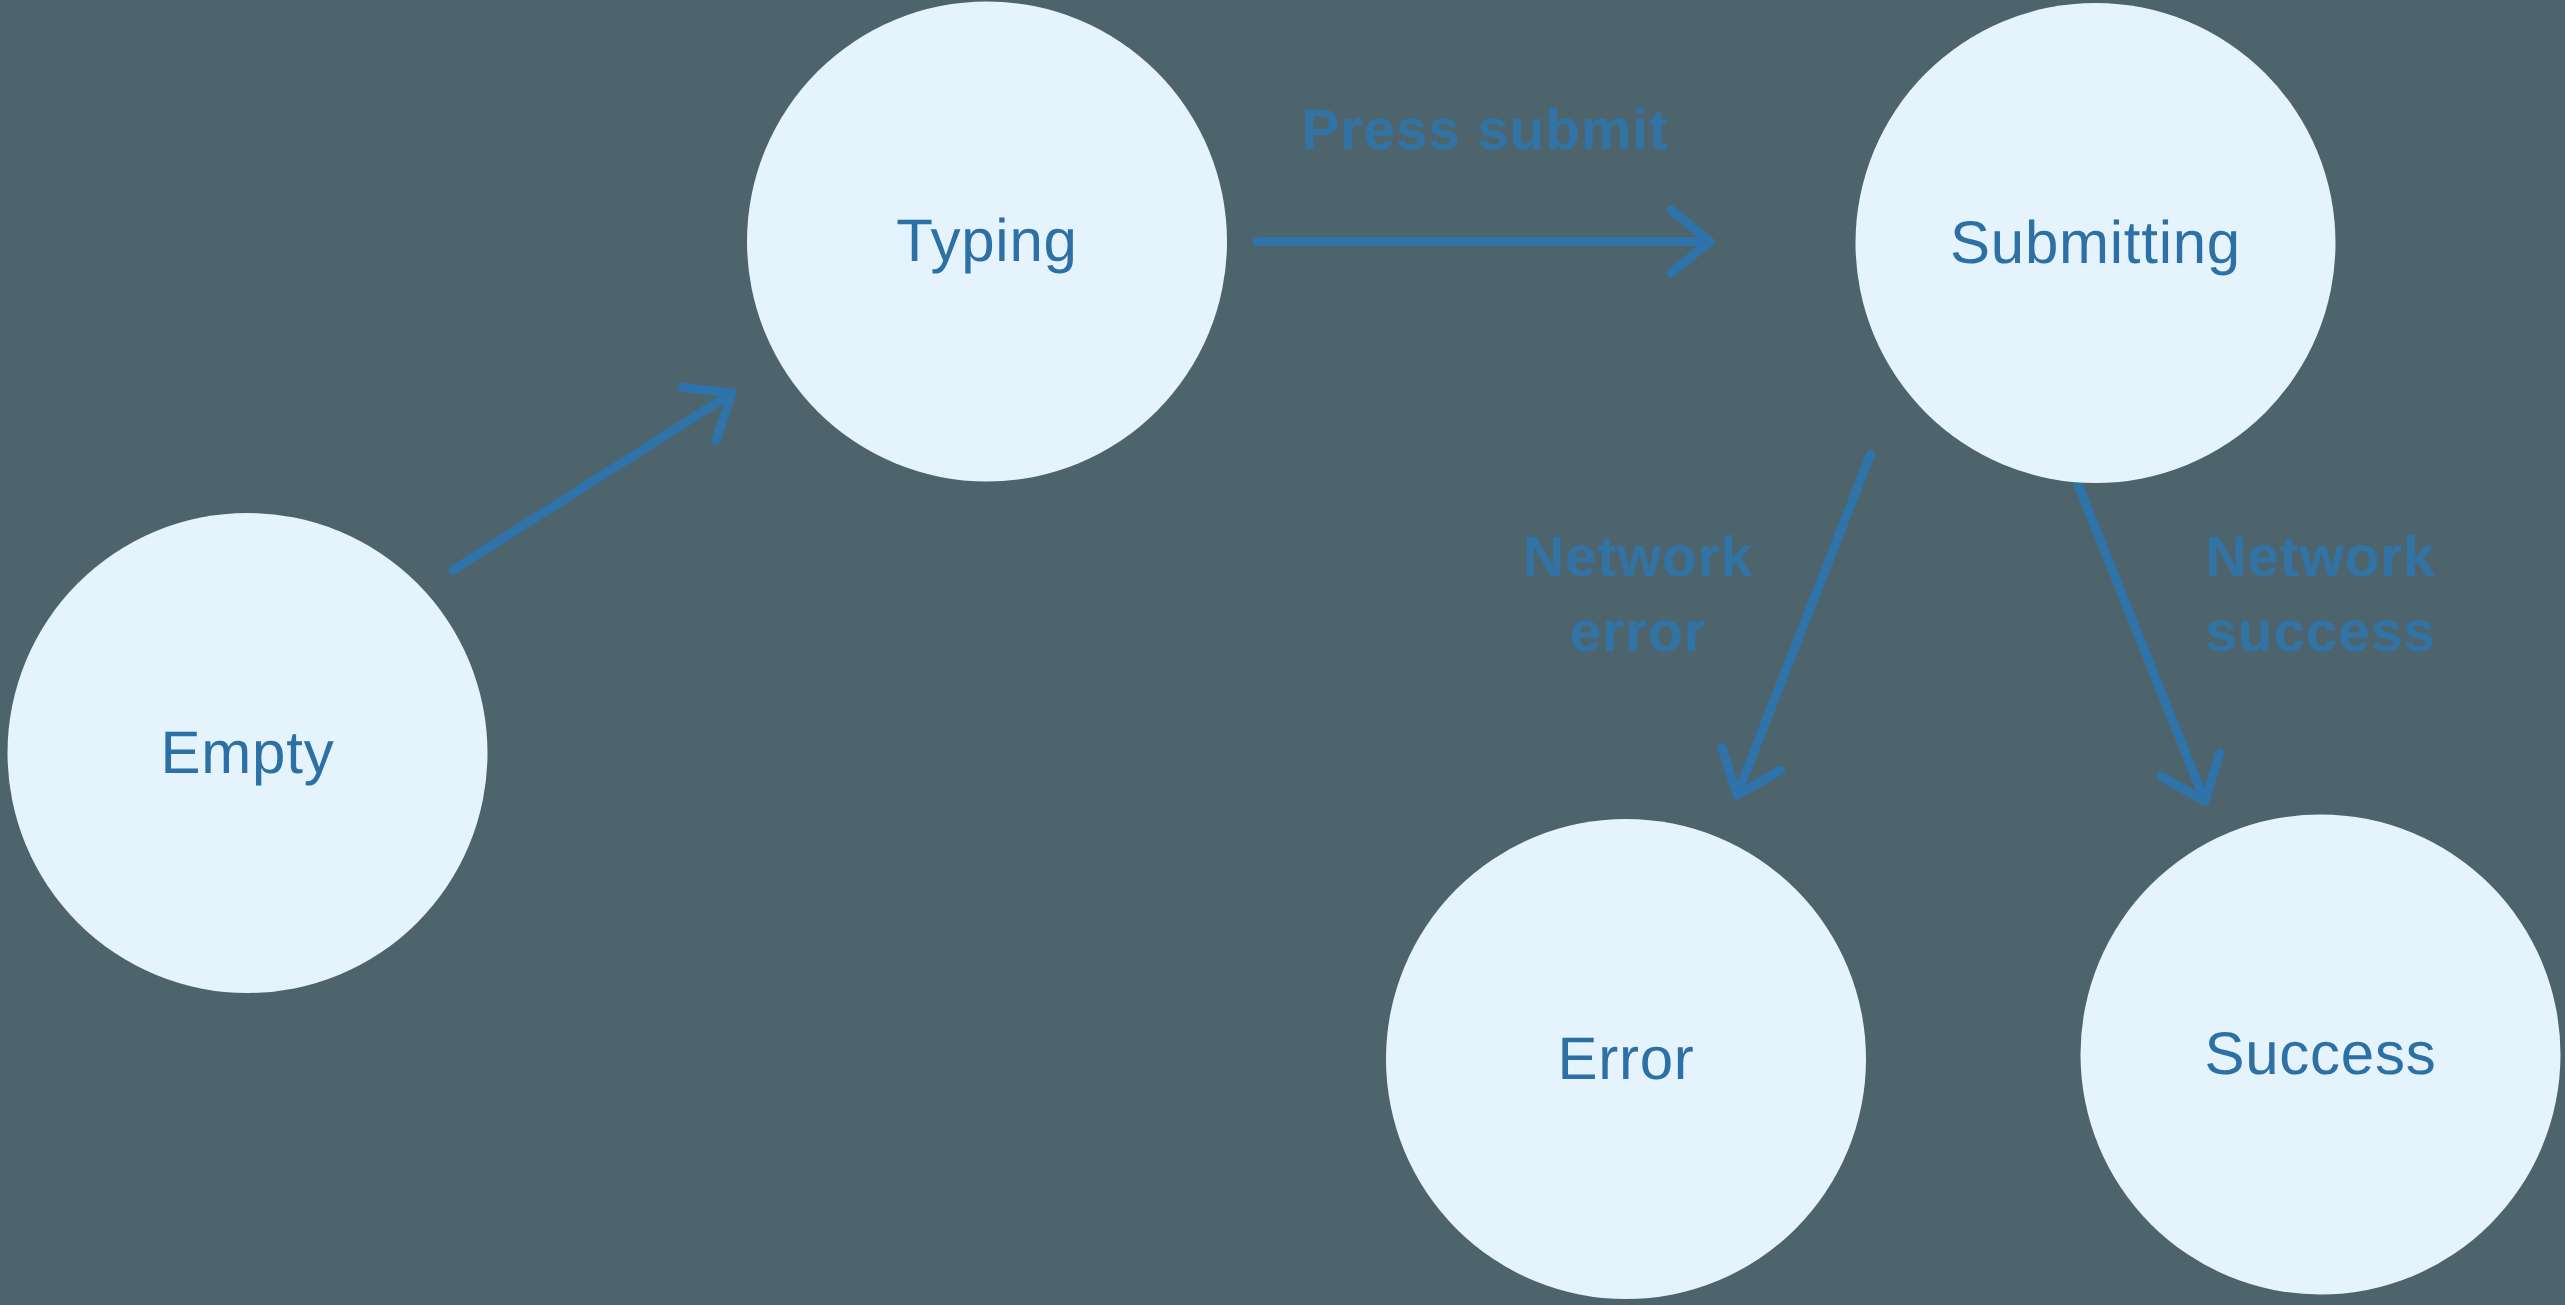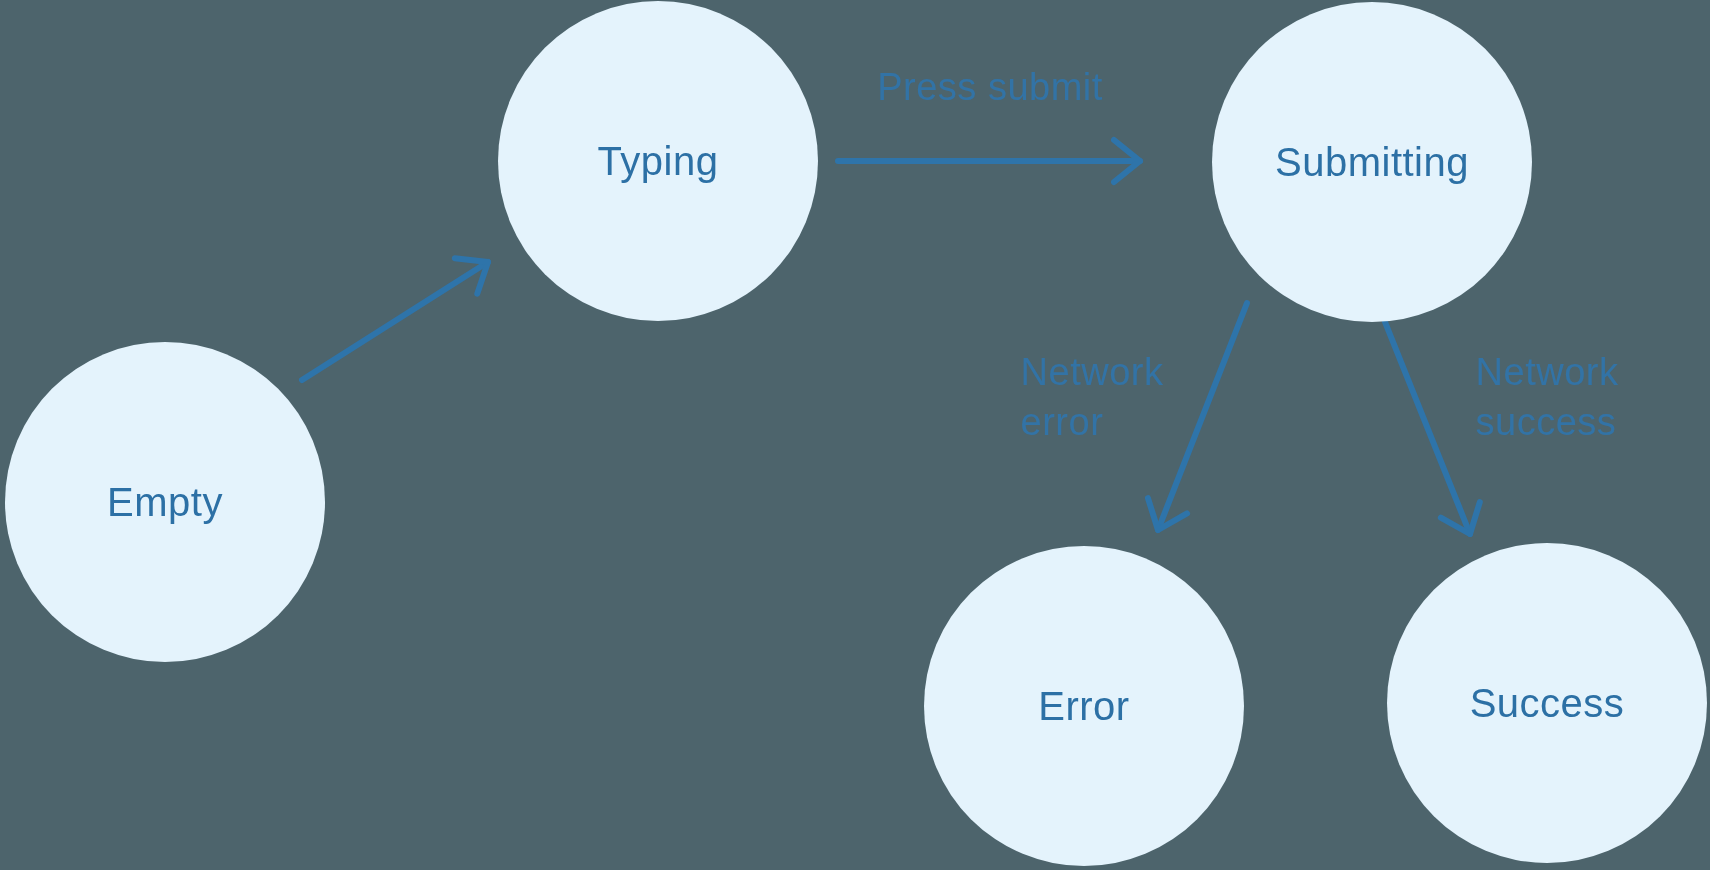--- a/index.html
+++ b/index.html
@@ -43,26 +43,27 @@
   }
   .node-label {
     color: var(--node-text);
     font-size: 40px;
     letter-spacing: 0.5px;
     white-space: nowrap;
   }
   .edge-label {
     position: absolute;
     transform: translateX(-50%);
-    text-align: left;
+    text-align: center;
     color: var(--edge-label-text);
     font-size: 38px;
     line-height: 50px;
     letter-spacing: 0.5px;
     white-space: nowrap;
+    font-weight: bold;
   }
   .edge-label span { display: block; }
 </style>
 </head>
 <body>
 
 <div class="canvas">
 
   <svg class="edges-svg" viewBox="0 0 1710 870" xmlns="http://www.w3.org/2000/svg">
     <defs>
@@ -77,21 +78,21 @@
   </svg>
 
   <div class="node" style="left:5px; top:342px;align-items:center;">
     <span class="node-label">Empty</span>
   </div>
 
   <div class="node" style="left:498px; top:1px;">
     <span class="node-label">Typing</span>
   </div>
 
-  <div class="node" style="left:1212px; top:2px;text-align:right;">
+  <div class="node" style="left:1237px; top:2px;text-align:right;">
     <span class="node-label">Submitting</span>
   </div>
 
   <div class="node" style="left:924px; top:546px;">
     <span class="node-label">Error</span>
   </div>
 
   <div class="node" style="left:1387px; top:543px;">
     <span class="node-label">Success</span>
   </div>

